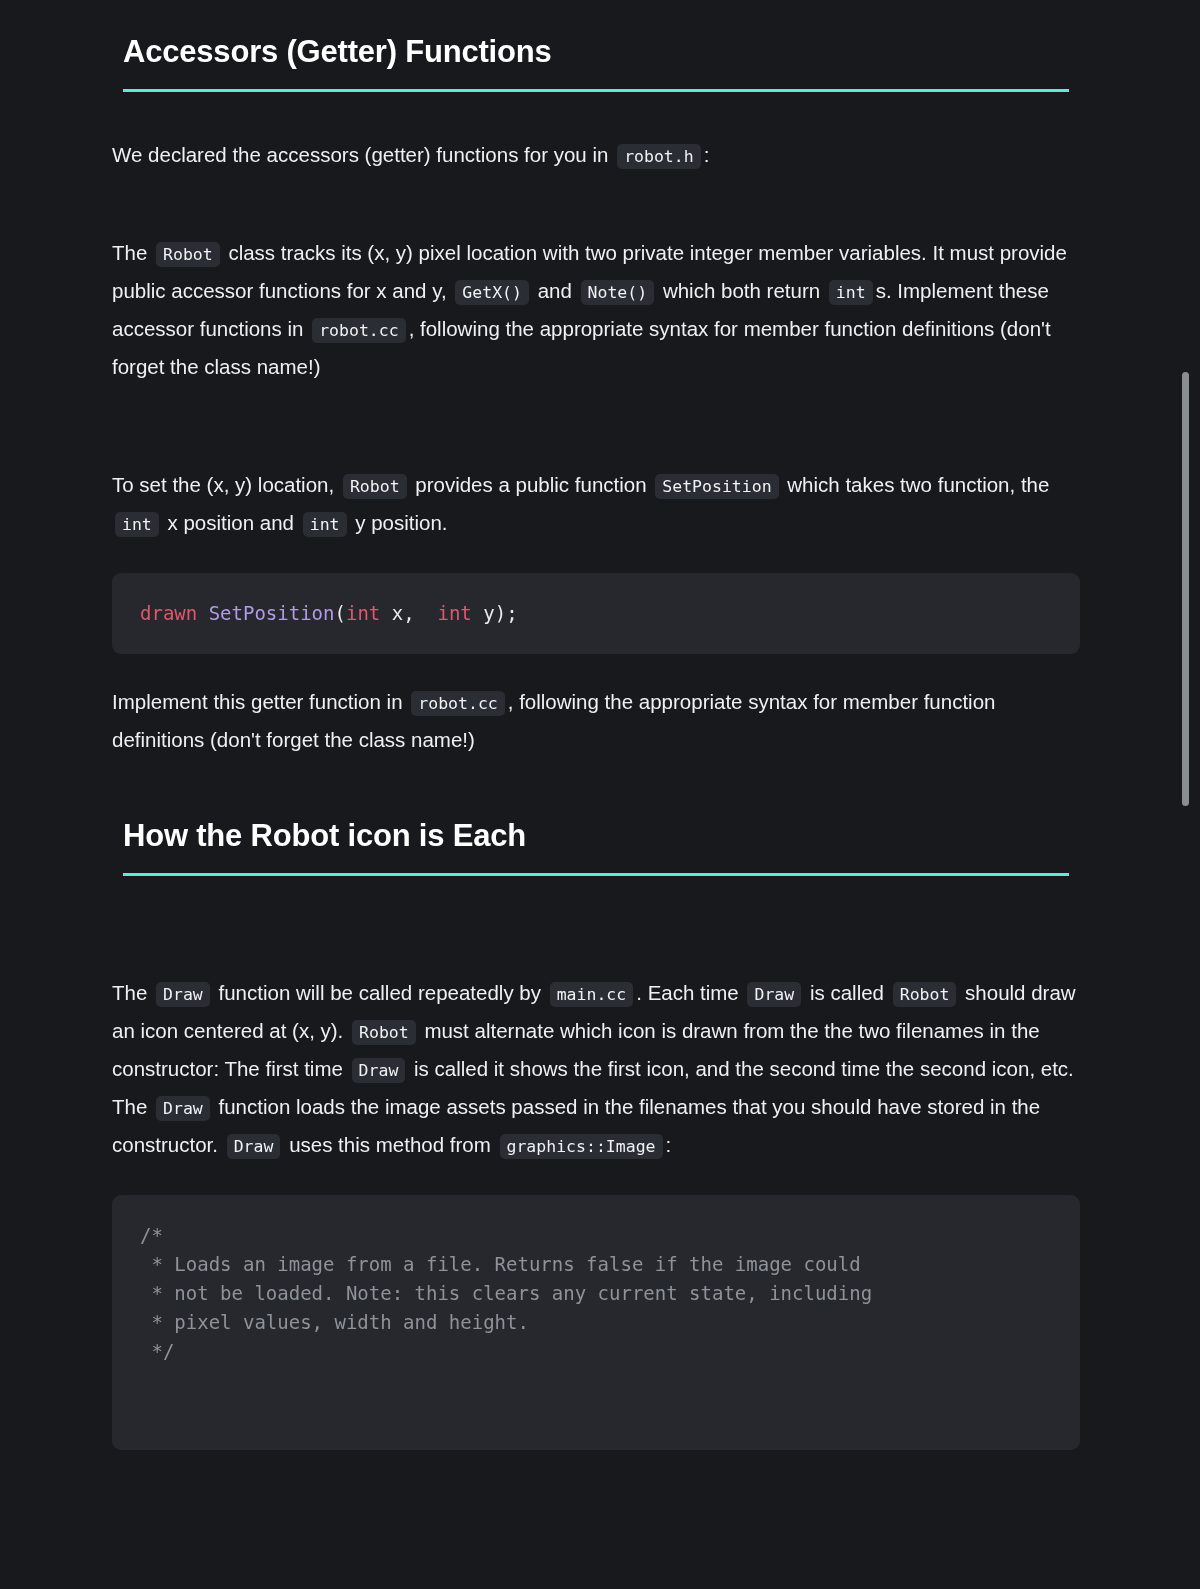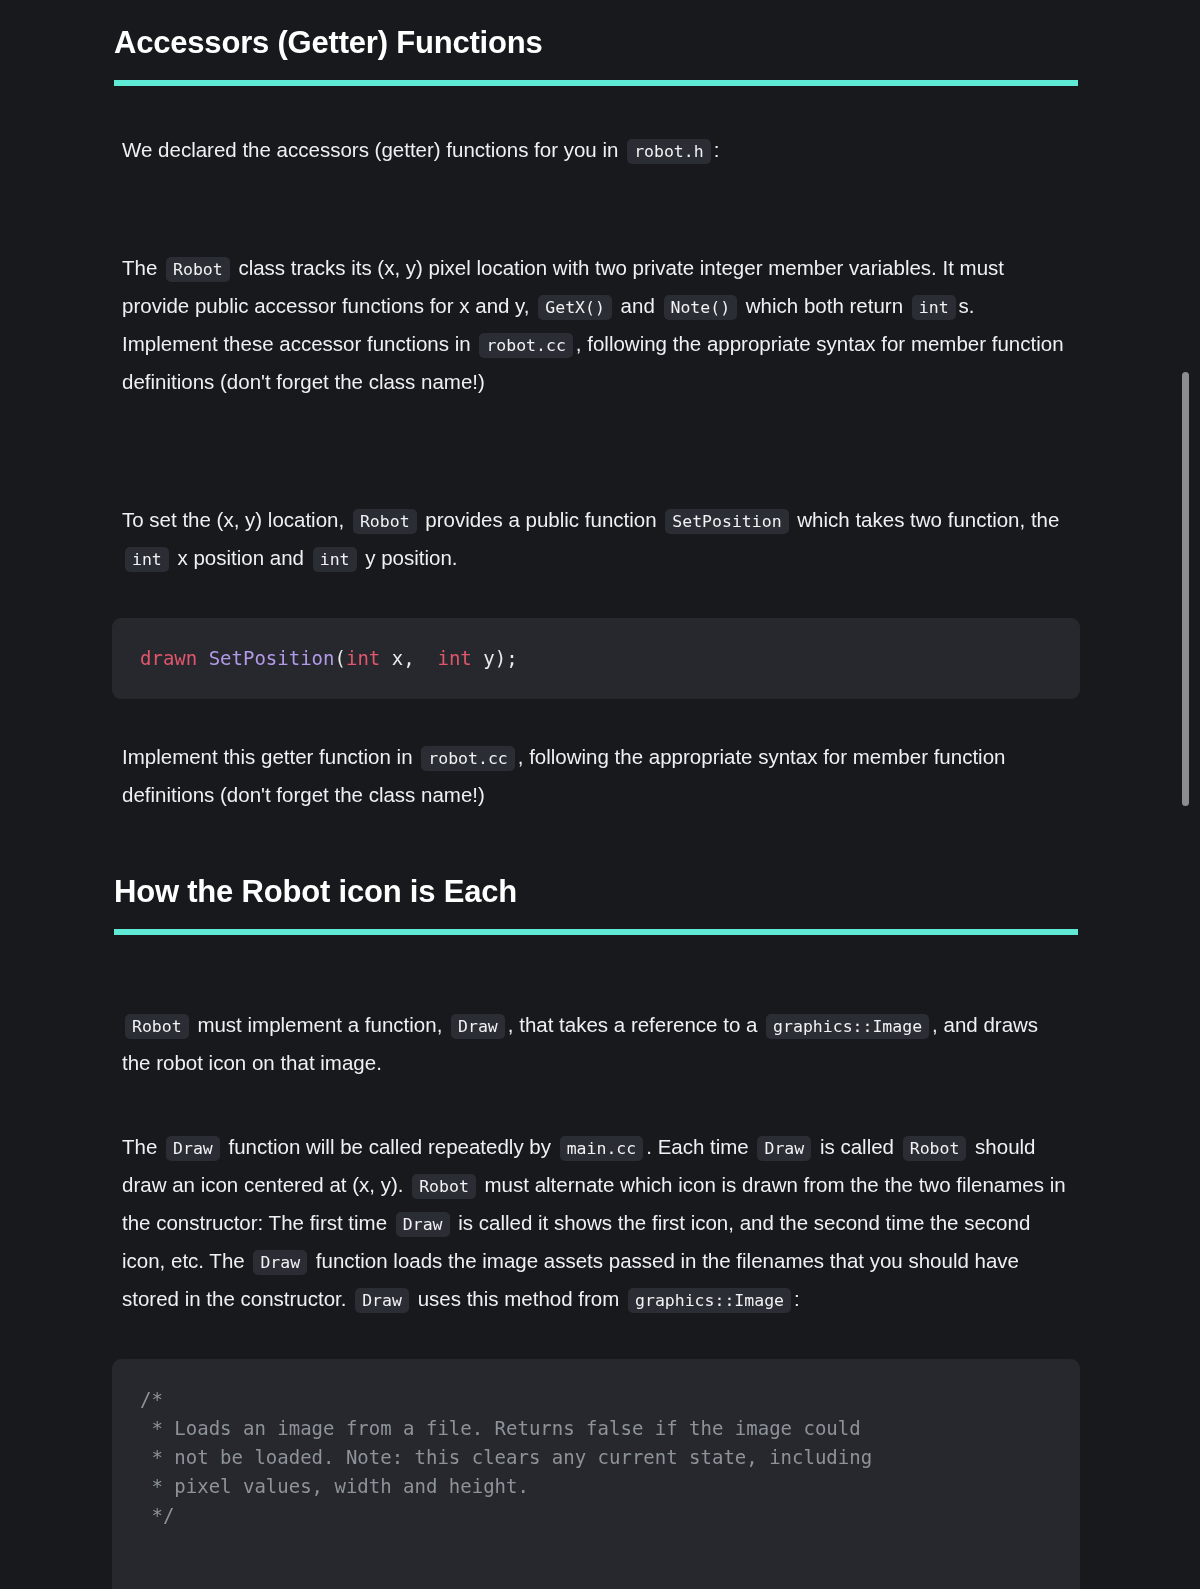--- a/index.html
+++ b/index.html
@@ -18,32 +18,32 @@
     width: 1200px;
     padding: 0 120px 0 112px;
   }
 
   
   h2.section-heading {
     font-size: 31px;
     line-height: 1.25;
     font-weight: bold;
     letter-spacing: -0.2px;
-    margin: 2px;
+    margin: 11px;
     padding: 0 0 17px 0;
     color: #ffffff;
-    border-bottom: 6px solid #5eead4;
+    border-bottom: 3px solid #5eead4;
   }
   .heading-block { margin-bottom: 0; }
 
   
   p.para {
     font-size: 20.5px;
     line-height: 36px;
-    margin: 10px;
+    margin: 0;
     color: #eef0f2;
     font-weight: 400;
   }
 
   
   code.chip {
     font-family: "DejaVu Sans Mono", monospace;
     font-size: 16.5px;
     background: #2a2d33;
     color: #f0f2f4;
@@ -153,24 +153,20 @@
 
   <div class="heading-block">
     <h2 class="section-heading">How the Robot icon is Each</h2>
   </div>
 
   <div class="sp-34"></div>
 
 
   <div class="sp-26"></div>
 
-  <p class="para"><code class="chip">Robot</code>
-    <span>must implement a function,</span>
-    <code class="chip">Draw</code><span>, that takes a reference to a</span>
-    <code class="chip">graphics::Image</code><span>, and draws the robot icon on that image.</span></p>
 
   <div class="sp-28"></div>
 
   <p class="para"><span>The</span>
     <code class="chip">Draw</code>
     <span>function will be called repeatedly by</span>
     <code class="chip">main.cc</code><span>. Each time</span>
     <code class="chip">Draw</code>
     <span>is called</span>
     <code class="chip">Robot</code>

